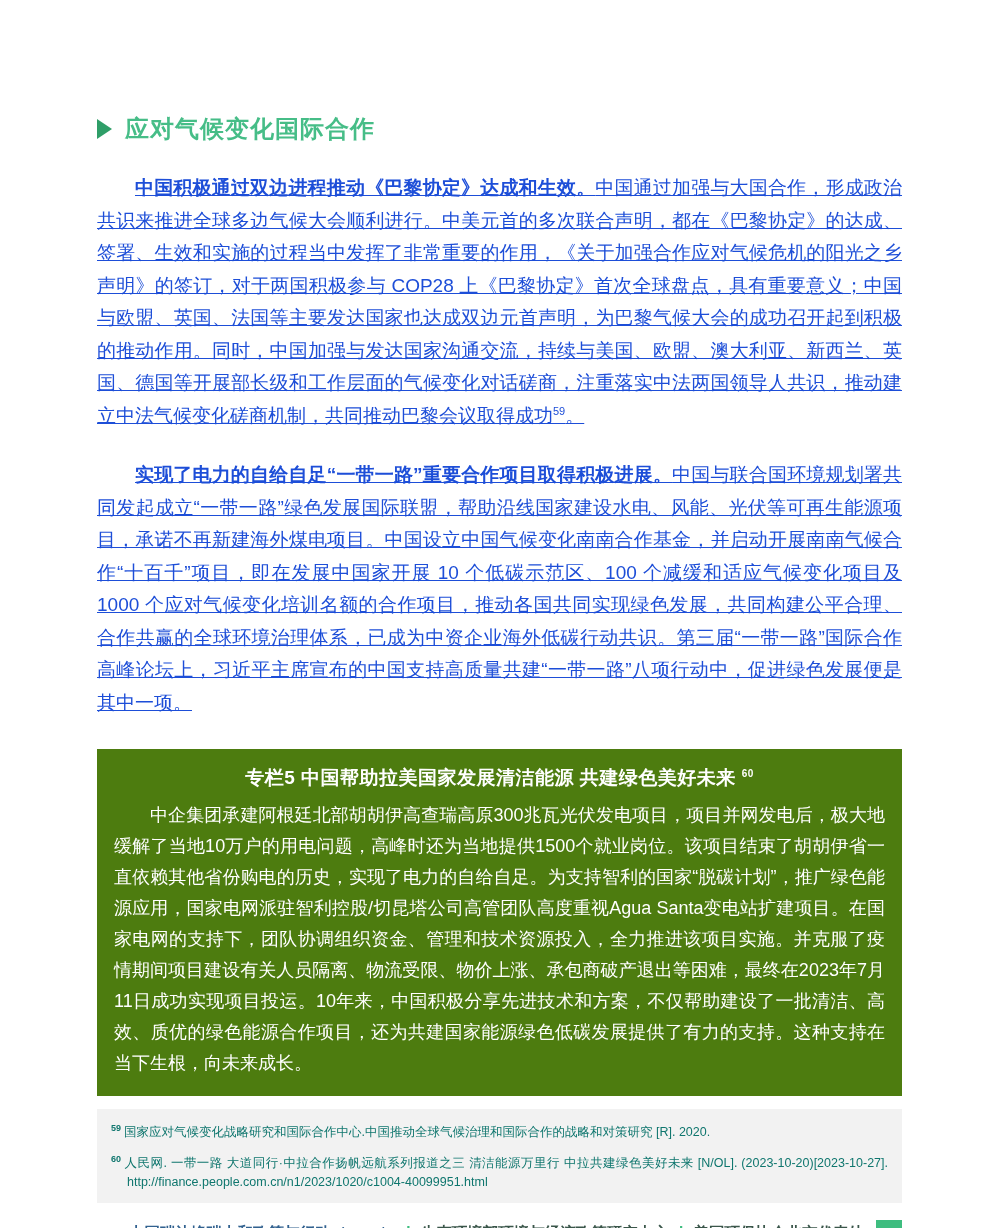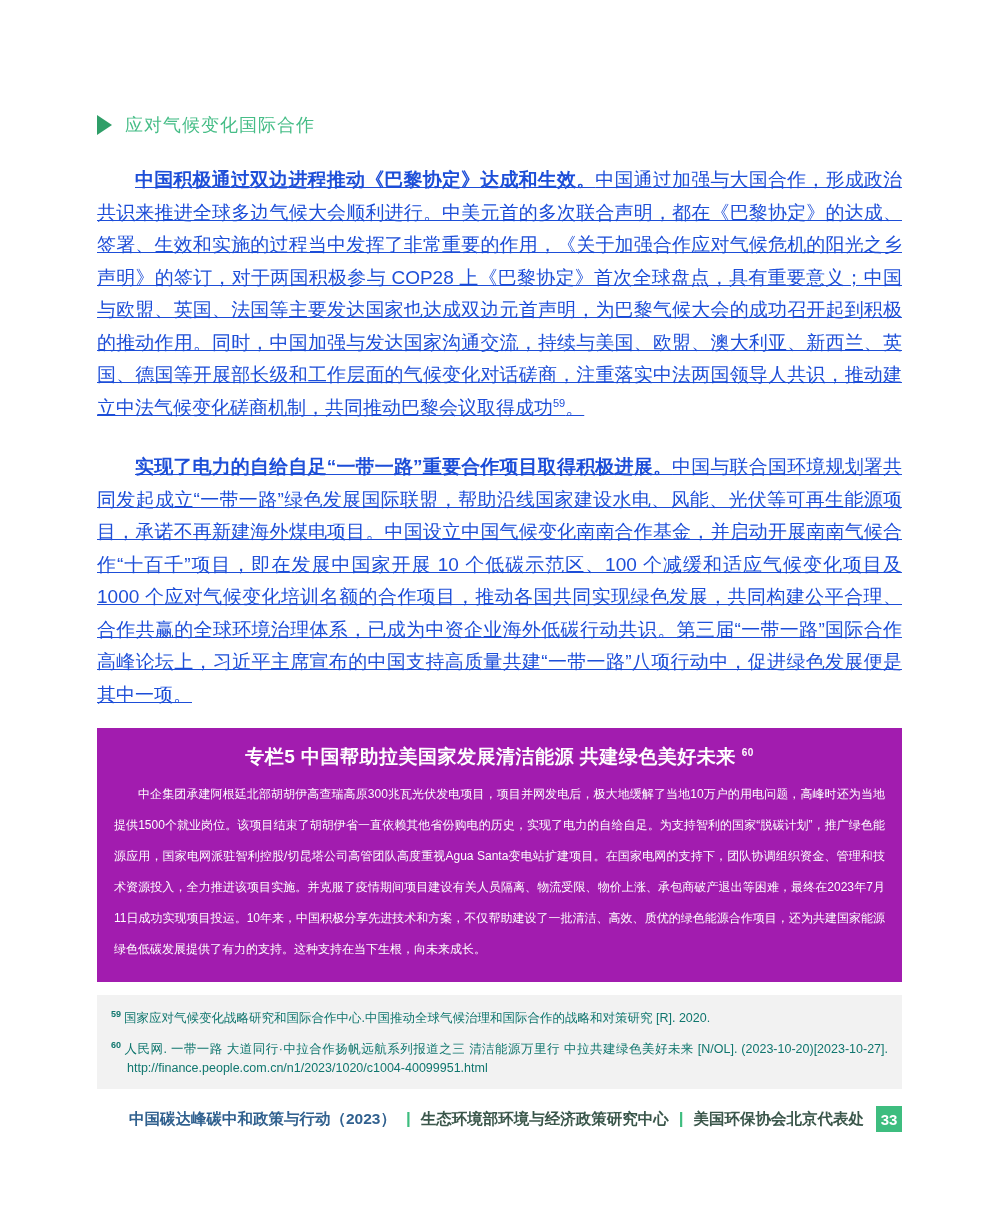--- a/index.html
+++ b/index.html
@@ -13,45 +13,45 @@
 
   
   .section-heading { margin-top: 113px; display: flex; align-items: center; gap: 13px; }
   .tri {
     width: 0; height: 0; flex: 0 0 auto;
     border-left: 15px solid #2f9e68;
     border-top: 10px solid transparent;
     border-bottom: 10px solid transparent;
   }
   .section-title {
-    font-size: 18px; font-weight: normal; color: #46bd87; letter-spacing: 1px;
+    font-size: 24px; font-weight: bold; color: #46bd87; letter-spacing: 1px;
   }
 
   
   .para {
     margin-top: 27px;
     font-size: 19px; line-height: 32.5px;
     text-align: justify; text-justify: inter-ideograph;
     text-indent: 2em; color: #1d4ed8; text-decoration: underline;
   }
   .para .lead { font-weight: bold; }
   sup.ref { font-size: 11px; vertical-align: super; line-height: 0; }
 
   
   .callout {
-    margin-top: 17px; background: #a21caf; color: #ffffff;
+    margin-top: 30px; background: #4d7c0f; color: #ffffff;
     padding: 13px 17px 17px 17px;
   }
   .callout-title {
     text-align: center; font-weight: bold; font-size: 19px;
     margin: 3px 0 9px 0; letter-spacing: 0.5px;
   }
   .callout-title sup.ref { font-size: 10px; }
   .callout-body {
-    font-size: 12px; line-height: 31px; text-align: justify;
+    font-size: 18px; line-height: 31px; text-align: justify;
     text-indent: 2em;
   }
 
   
   .footnotes {
     margin-top: 13px; background: #f2f2f2; padding: 10px 14px 11px 14px;
     font-size: 12.5px; line-height: 19px; color: #0f766e;
   }
   .footnote { padding-left: 16px; text-indent: -16px; text-align: justify; }
   .footnote + .footnote { margin-top: 8px; }

